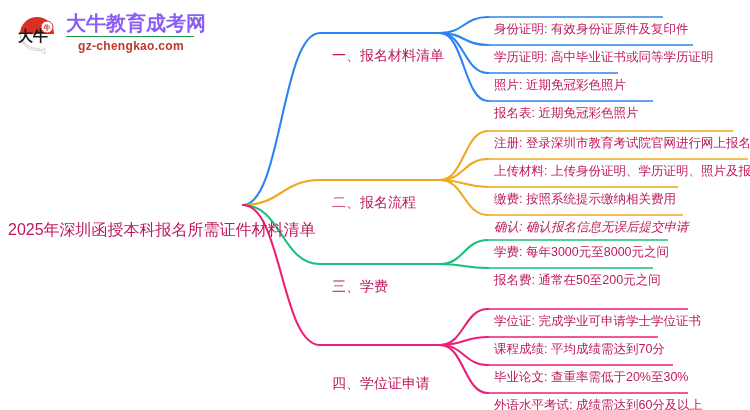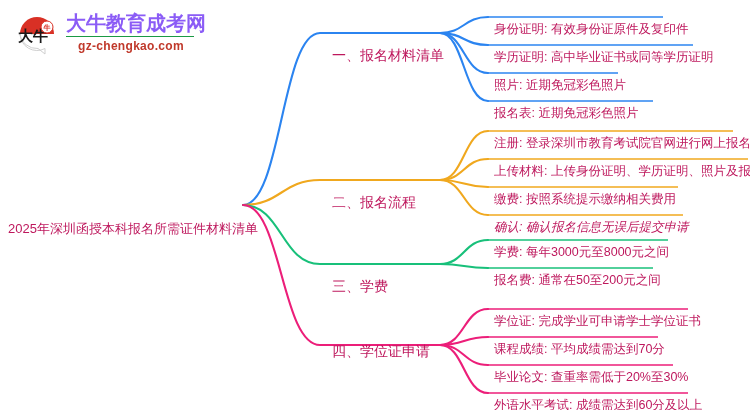--- a/index.html
+++ b/index.html
@@ -71,21 +71,21 @@
 
   
   .node {
     position: absolute;
     white-space: nowrap;
     color: #be185d;
     line-height: 1;
     margin-top: 24px;
   }
   #root-node {
-    font-size: 13px;
+    font-size: 16px;
     left: 8px;
     top: 198px;
   }
   .branch-node {
     font-size: 14px;
   }
   .leaf-node {
     font-size: 12.5px;
   }
 </style>
@@ -154,18 +154,18 @@
     <div class="node leaf-node" style="left: 494px; top: 55px;">照片: 近期免冠彩色照片</div>
     <div class="node leaf-node" style="left: 494px; top: 83px;">报名表: 近期免冠彩色照片</div>
     <div class="node branch-node" style="left: 332px; top: 171px;">二、报名流程</div>
     <div class="node leaf-node" style="left: 494px; top: 113px;">注册: 登录深圳市教育考试院官网进行网上报名</div>
     <div class="node leaf-node" style="left: 494px; top: 141px;">上传材料: 上传身份证明、学历证明、照片及报名表</div>
     <div class="node leaf-node" style="left: 494px; top: 169px;">缴费: 按照系统提示缴纳相关费用</div>
     <div class="node leaf-node" style="left: 494px; top: 197px; font-style: italic;">确认: 确认报名信息无误后提交申请</div>
     <div class="node branch-node" style="left: 332px; top: 255px;">三、学费</div>
     <div class="node leaf-node" style="left: 494px; top: 222px;">学费: 每年3000元至8000元之间</div>
     <div class="node leaf-node" style="left: 494px; top: 250px;">报名费: 通常在50至200元之间</div>
-    <div class="node branch-node" style="left: 332px; top: 320px;">四、学位证申请</div>
+    <div class="node branch-node" style="left: 332px; top: 352px;">四、学位证申请</div>
     <div class="node leaf-node" style="left: 494px; top: 291px;">学位证: 完成学业可申请学士学位证书</div>
     <div class="node leaf-node" style="left: 494px; top: 319px;">课程成绩: 平均成绩需达到70分</div>
     <div class="node leaf-node" style="left: 494px; top: 347px;">毕业论文: 查重率需低于20%至30%</div>
     <div class="node leaf-node" style="left: 494px; top: 375px;">外语水平考试: 成绩需达到60分及以上</div>
   </div>
 
 </body></html>

